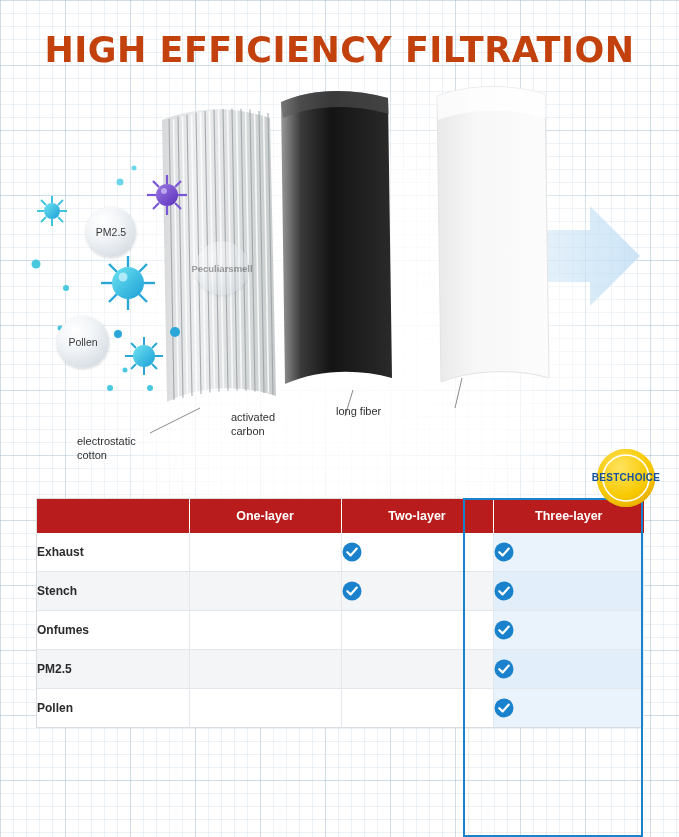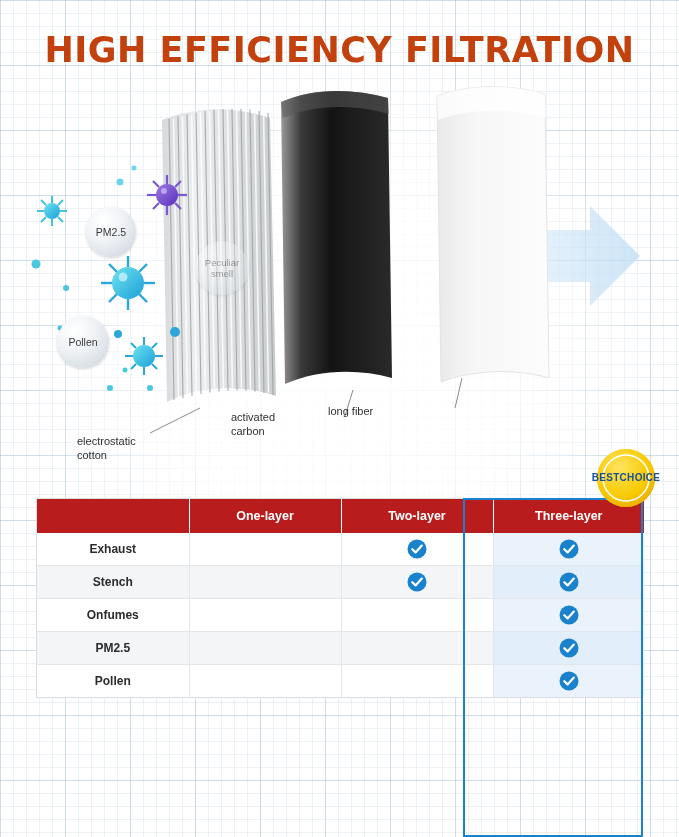--- a/index.html
+++ b/index.html
@@ -83,21 +83,21 @@
   table{border-collapse:collapse;width:100%;table-layout:fixed;}
   th,td{padding:0;margin:0;}
   thead th{
     background:#b91c1c;color:#ffffff;
     font-size:12.5px;font-weight:bold;
     height:34px;text-align:center;
     border-right:1px solid #ffffff;
   }
   thead th:last-child{border-right:none;margin-left:15px;}
   tbody td{
-    height:32px;text-align:center;
+    height:38px;
     font-size:12px;color:#333;
     border-bottom:1px solid #e3e7eb;
     border-right:1px solid #e3e7eb;
   }
   tbody tr:last-child td{border-bottom:none;}
   tbody td:last-child{border-right:none;}
   tbody td.rowlabel{font-weight:bold;color:#2b2b2b;background:#ffffff;}
   tbody tr:nth-child(even) td{background:#f3f5f7;}
   tbody tr:nth-child(even) td.rowlabel{background:#f3f5f7;}
   td.col3{background:#eaf3fb !important;}
@@ -286,35 +286,35 @@
     </g>
   </svg>
 
   
   <div class="bubble" style="left:86px;top:129px;width:50px;height:50px;">
     <span>PM2.5</span>
   </div>
   <div class="bubble" style="left:57px;top:238px;width:52px;height:52px;">
     <span>Pollen</span>
   </div>
-  <div class="bubble" style="left:195px;top:163px;width:54px;height:54px;opacity:0.45;flex-direction:column;line-height:11px;font-size:9.5px;">
+  <div class="bubble" style="left:195px;top:163px;width:54px;height:54px;opacity:0.45;flex-direction:row;line-height:11px;font-size:9.5px;font-weight:bold;">
     <span>Peculiar</span>
     <span>smell</span>
   </div>
 
   
   <div class="lbl" style="left:77px;top:356px;">
     <div>electrostatic</div>
     <div>cotton</div>
   </div>
   <div class="lbl" style="left:231px;top:332px;">
     <div>activated</div>
     <div>carbon</div>
   </div>
-  <div class="lbl" style="left:328px;top:326px;text-align:center;">
+  <div class="lbl" style="left:336px;top:326px;text-align:center;">
     <div>long fiber</div>
   </div>
 </div>
 
 <div id="badge">
   <svg width="62" height="62" viewBox="0 0 62 62">
     <defs>
       <radialGradient id="gBadge2" cx="40%" cy="32%" r="72%">
         <stop offset="0%" stop-color="#ffe35f"></stop>
         <stop offset="70%" stop-color="#f7c900"></stop>

